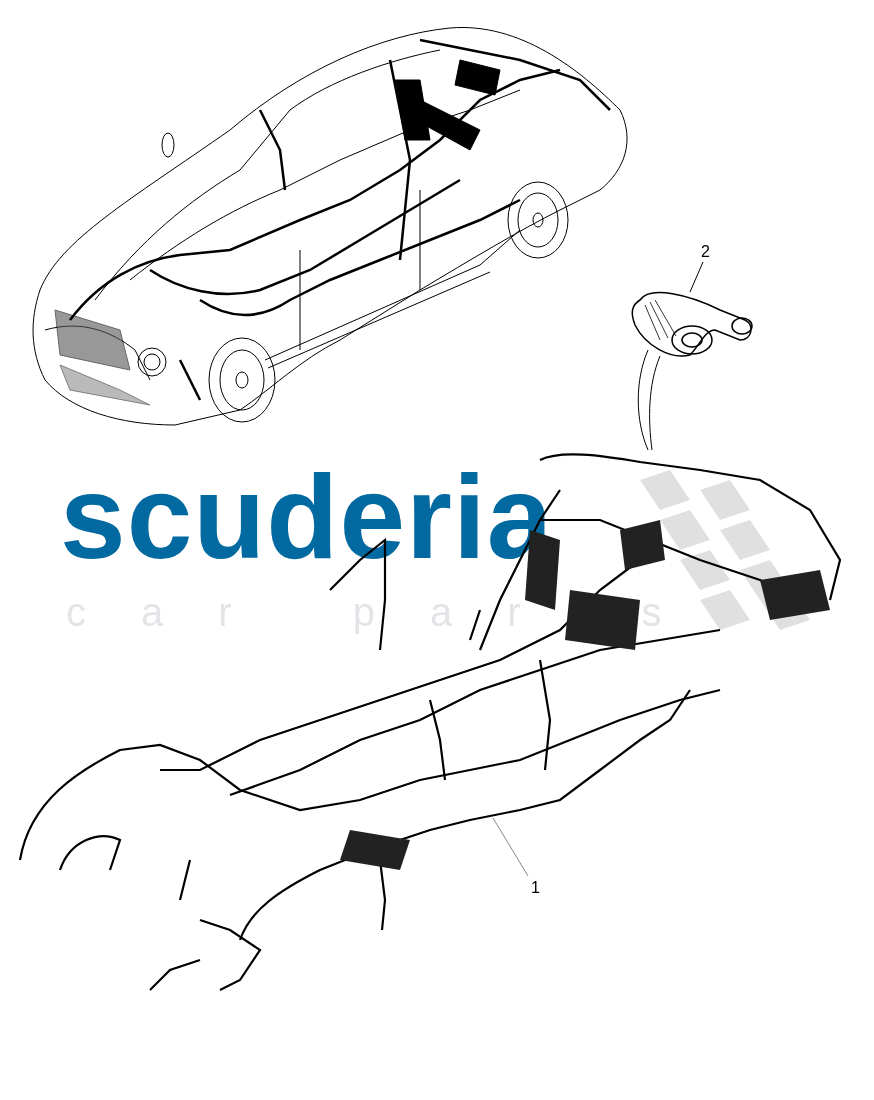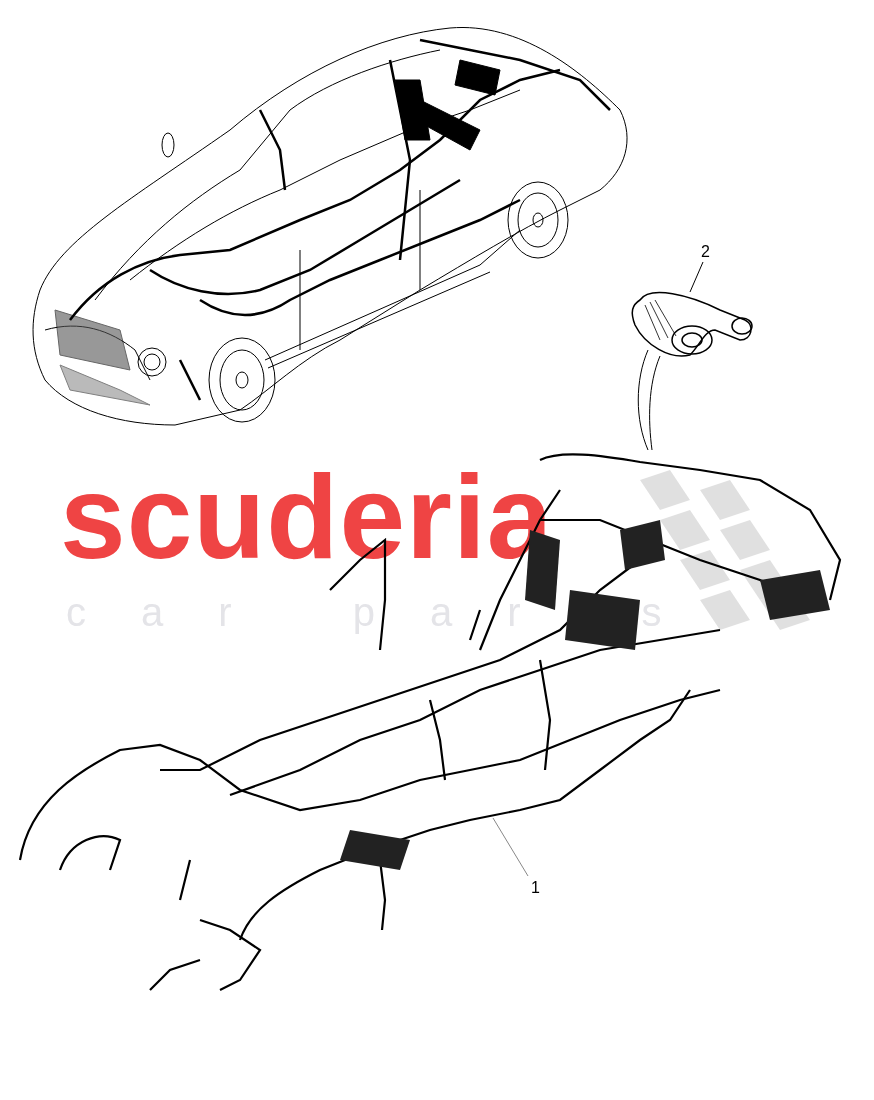--- a/index.html
+++ b/index.html
@@ -1,20 +1,20 @@
 <!DOCTYPE html>
 <html><head>
 <meta charset="utf-8">
 <style>
   html, body { margin: 0; padding: 0; background: #ffffff; }
   body { width: 874px; height: 1100px; position: relative; overflow: hidden;
          font-family: "Liberation Sans", sans-serif; }
   .canvas { position: absolute; left: 0; top: 0; width: 874px; height: 1100px; }
   .watermark-main { position: absolute; left: 60px; top: 458px; font-size: 118px;
-         font-weight: bold; color: #ef4444; letter-spacing: 1px; line-height: 1;
+         font-weight: bold; color: #0369a1; letter-spacing: 1px; line-height: 1;
          font-family: "Liberation Sans", sans-serif; }
   .watermark-sub { position: absolute; left: 66px; top: 592px; font-size: 40px;
          color: #e4e4e8; letter-spacing: 55px; line-height: 1; }
   .callout { position: absolute; font-size: 16px; color: #000; line-height: 1; }
   svg { position: absolute; left: 0; top: 0; }
 </style>
 </head>
 <body>
 
 <div class="canvas">

